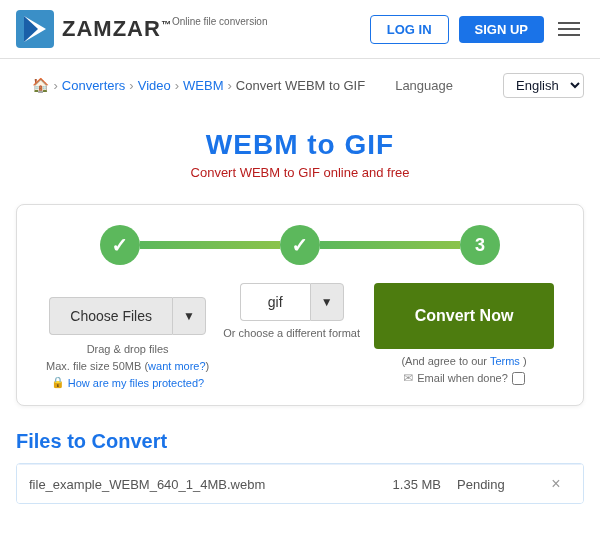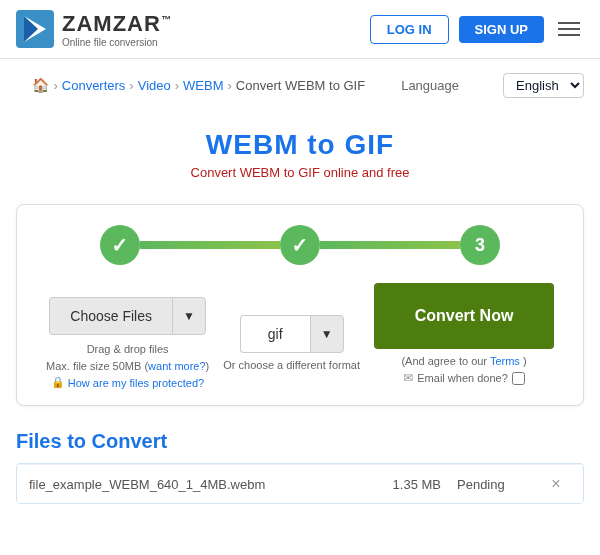--- a/index.html
+++ b/index.html
@@ -17,21 +17,21 @@
       display: flex;
       align-items: center;
       gap: 8px;
     }
     .logo-icon {
       width: 38px;
       height: 38px;
     }
     .logo-text {
       display: flex;
-      flex-direction: column;
+      flex-direction: row;
     }
     .logo-name {
       font-size: 22px;
       font-weight: bold;
       color: #333;
       letter-spacing: 1px;
     }
     .logo-name sup {
       font-size: 10px;
       vertical-align: super;
@@ -87,21 +87,21 @@
       font-size: 13px;
       color: #666;
       gap: 4px;
     }
     .breadcrumb a { color: #1a73e8; text-decoration: none; }
     .breadcrumb .separator { color: #999; }
     .breadcrumb .current { color: #555; }
     .lang-area {
       display: flex;
       align-items: center;
-      gap: 0;
+      gap: 6px;
       margin-left: auto;
       font-size: 13px;
       color: #666;
     }
     .lang-select {
       border: 1px solid #ccc;
       border-radius: 4px;
       padding: 3px 8px;
       font-size: 13px;
       cursor: pointer;
@@ -224,21 +224,20 @@
       font-size: 11px;
       color: #1a73e8;
       text-decoration: none;
       margin-top: 2px;
       justify-content: center;
     }
     .format-group {
       display: flex;
       flex-direction: column;
       align-items: center;
-      margin-top: 32px;
     }
     .format-select-row {
       display: flex;
     }
     .format-select {
       border: 1px solid #ccc;
       border-right: none;
       padding: 10px 16px;
       font-size: 14px;
       cursor: pointer;

